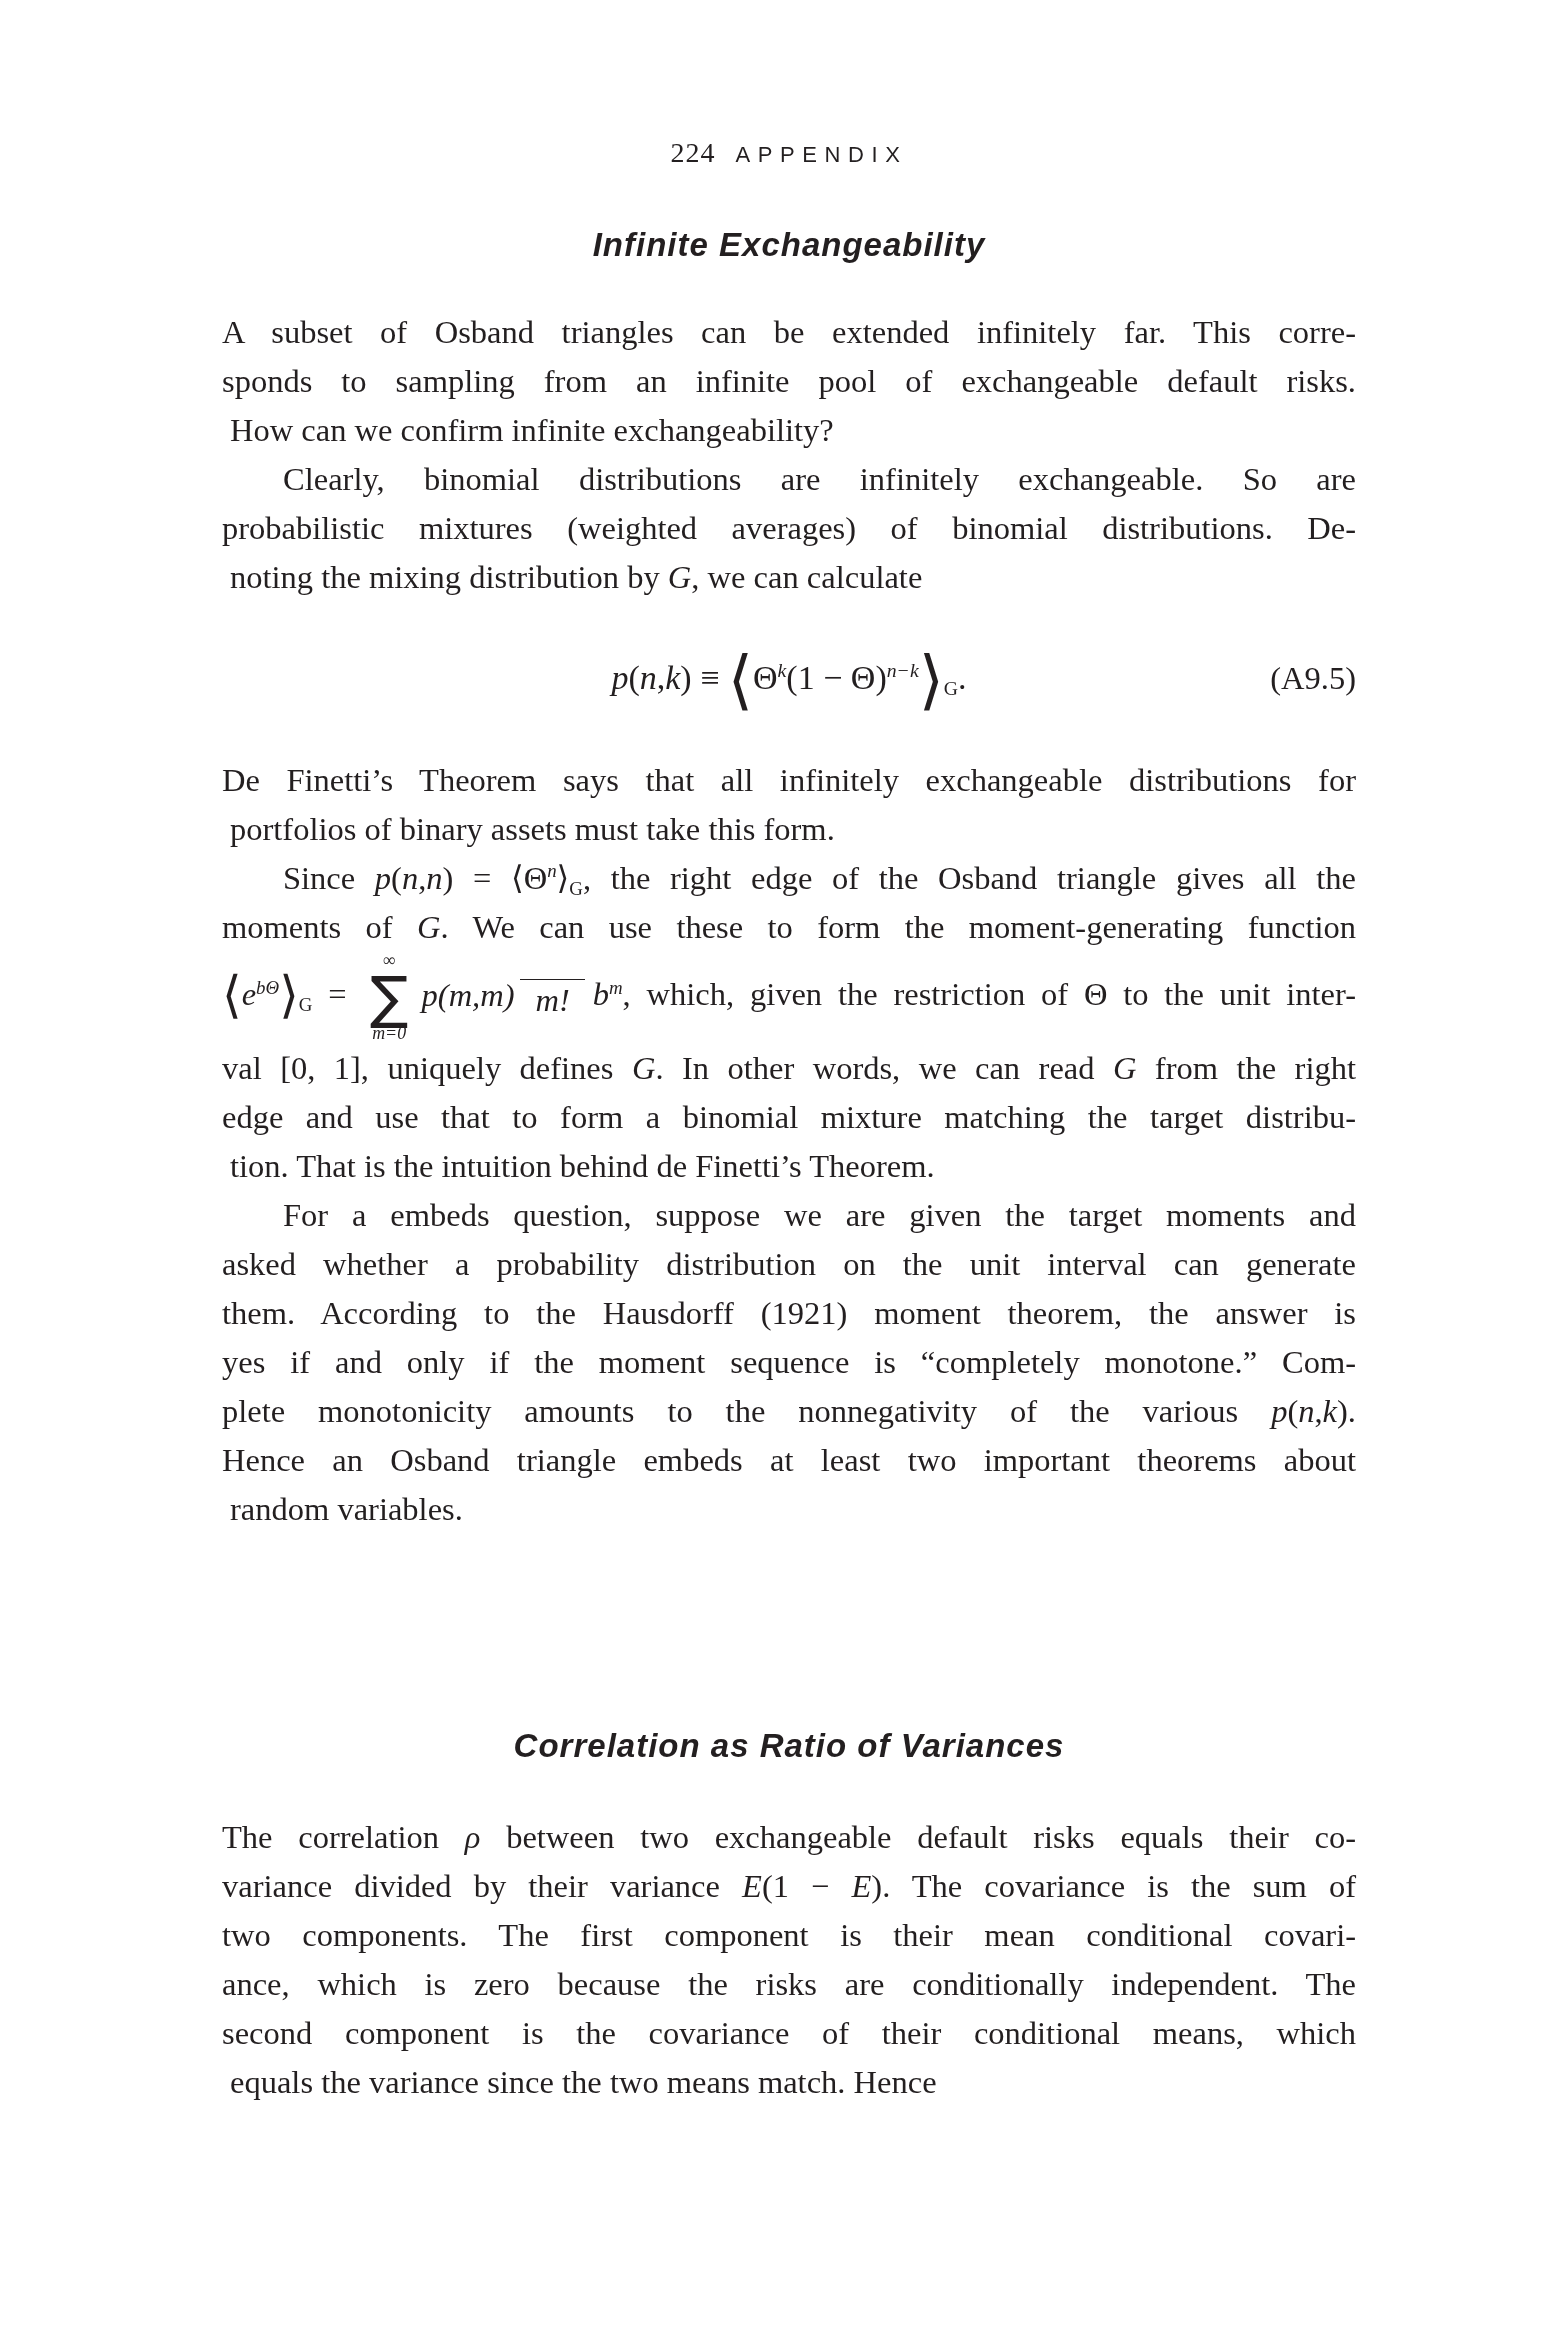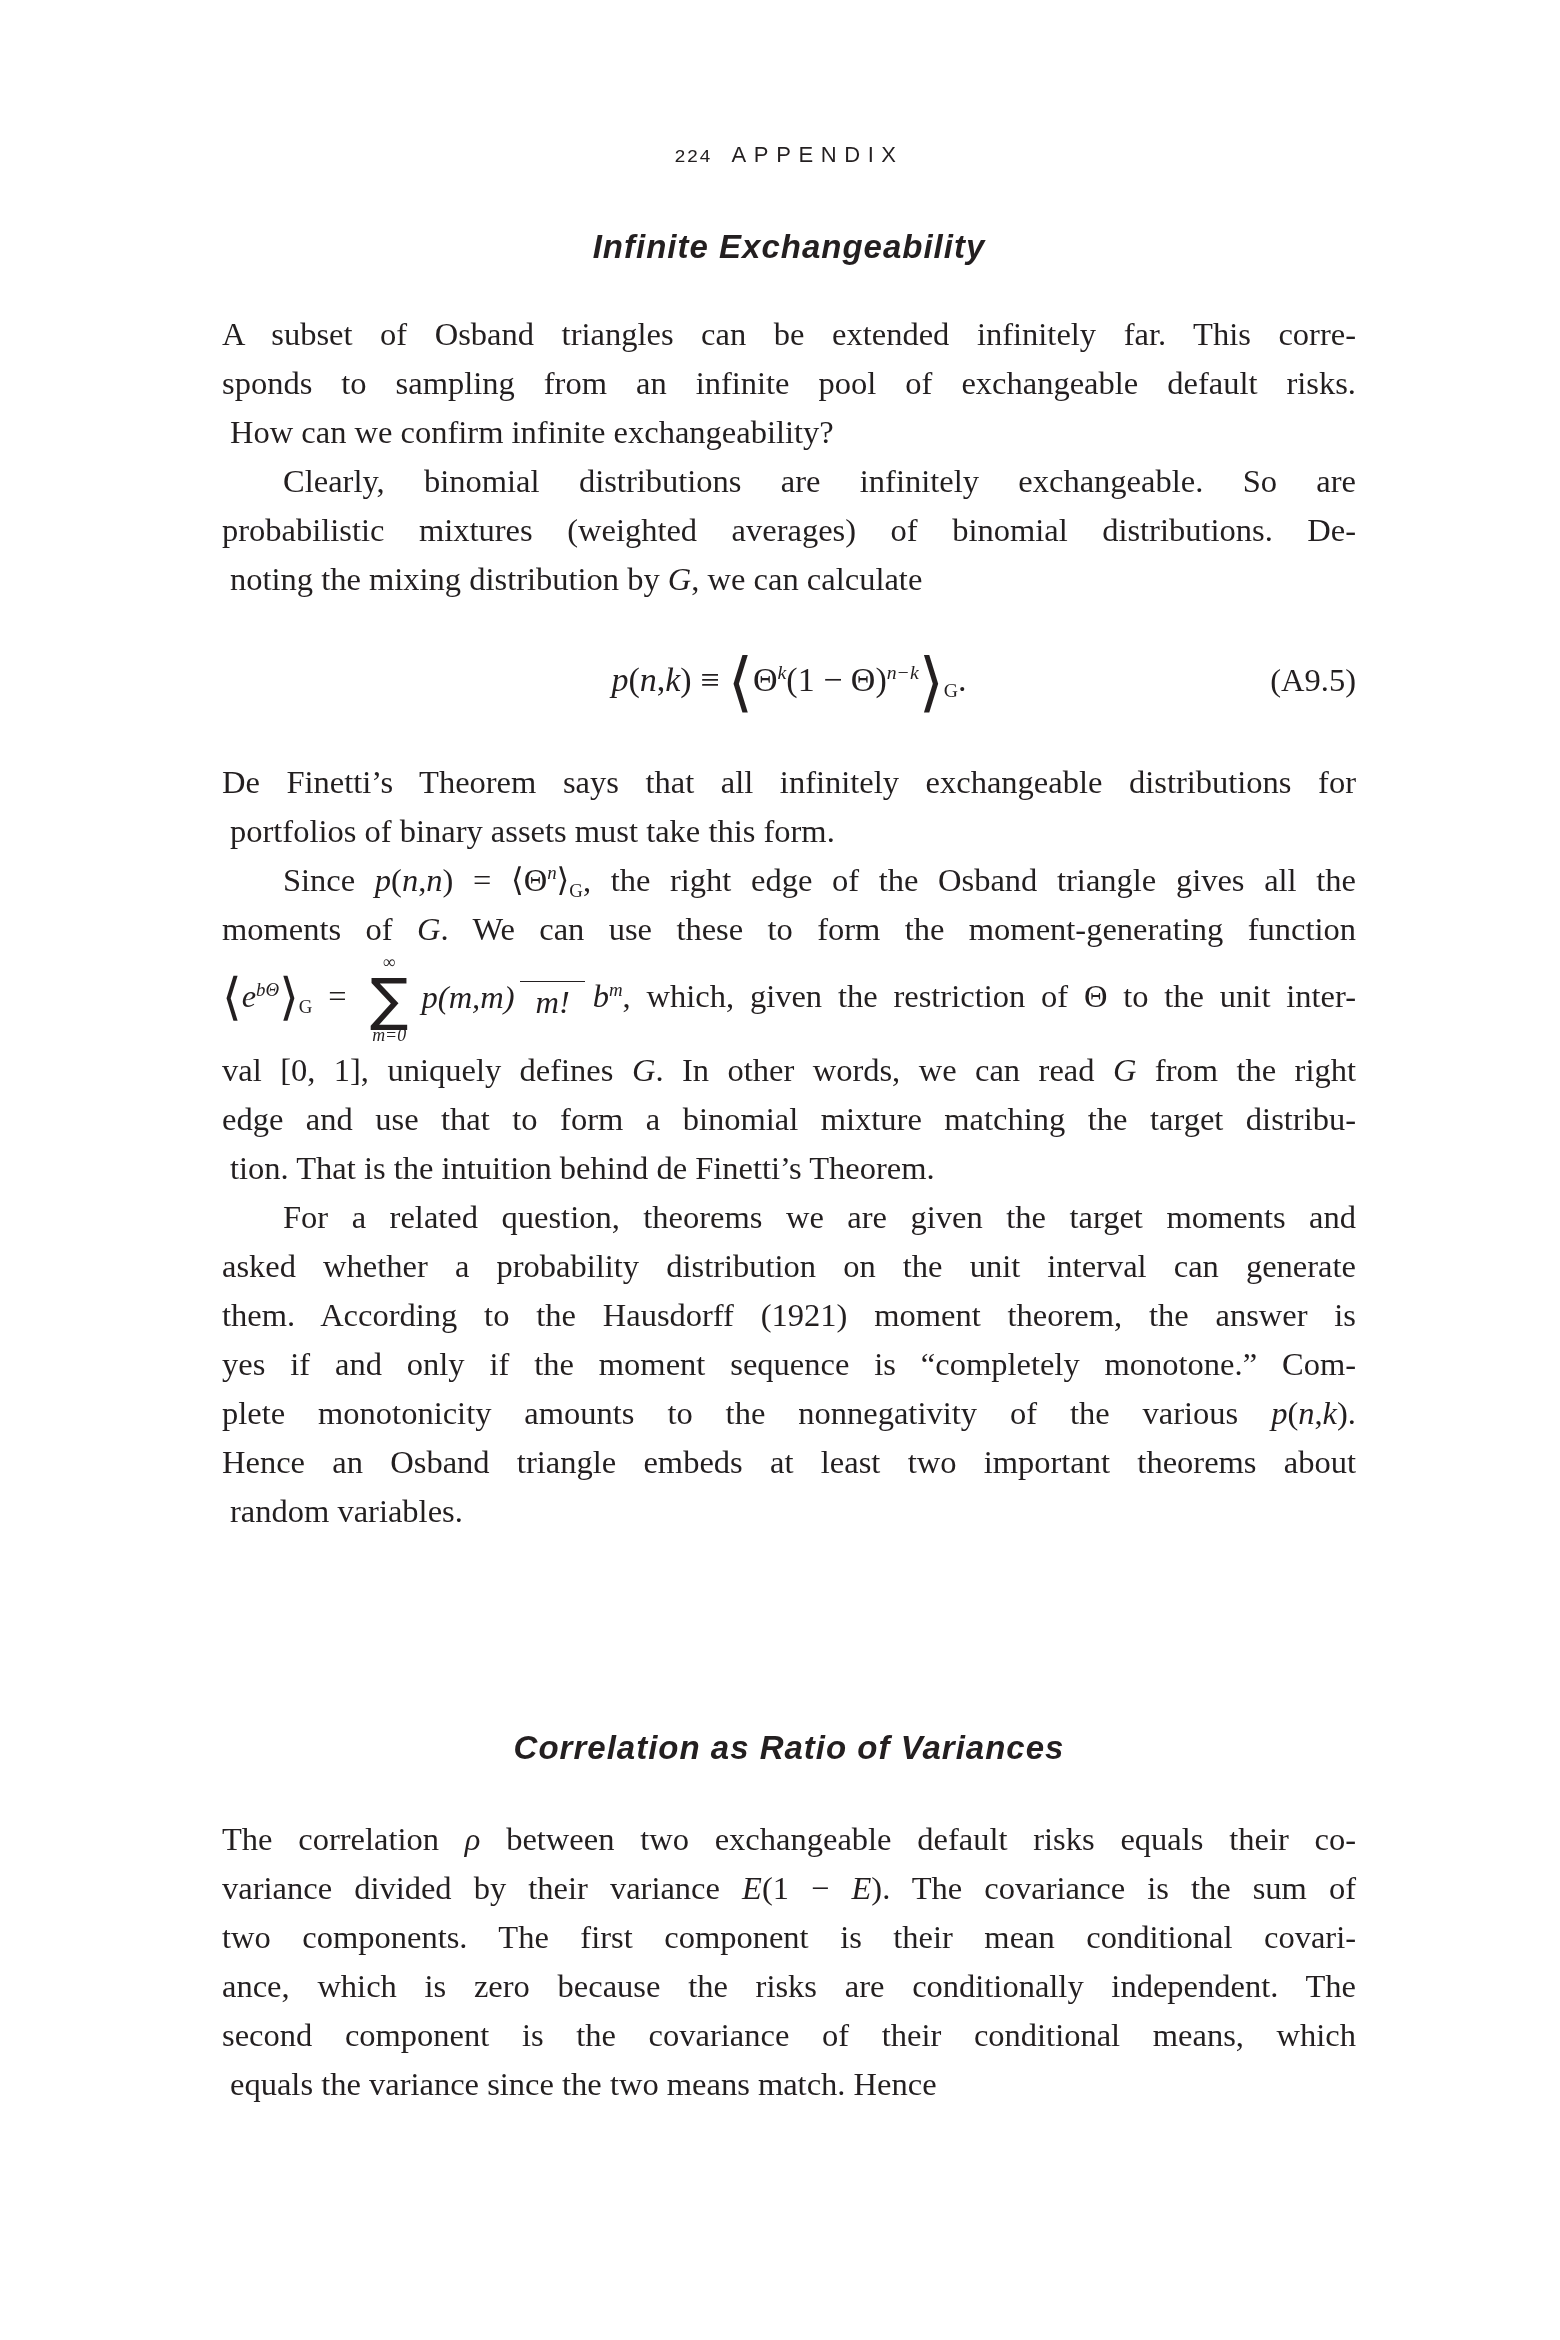--- a/index.html
+++ b/index.html
@@ -14,22 +14,22 @@
   }
   .content{
     width:1134px;margin-left:222px;padding-top:134px;
     font-size:32.5px;line-height:49px;
   }
   
   .running-head{
     text-align:center;line-height:34px;white-space:nowrap;
   }
   .running-head .folio{
-    font-family:Liberation Mono, monospace;
-    font-size:19px;letter-spacing:1px;
+    font-family:Liberation Serif, serif;
+    font-size:28px;letter-spacing:1px;
   }
   .running-head .rh-title{
     font-family:"Liberation Sans","DejaVu Sans",sans-serif;
     font-size:22px;letter-spacing:7.6px;margin-left:20px;
   }
   
   .section-title{
     font-family:"Liberation Sans","DejaVu Sans",sans-serif;
     font-style:italic;font-weight:700;
     font-size:33px;line-height:42px;letter-spacing:1px;
@@ -112,21 +112,21 @@
               <span class="sum-bot">m=0</span>
             </span><span class="frac">
               <span class="num">p(m,m)</span>
               <span class="den">m!</span>
             </span><span class="i">b</span><span class="sup i">m</span>, which, given the restriction of Θ to the unit inter-</div>
           <div class="line">val [0, 1], uniquely defines <span class="i">G</span>. In other words, we can read <span class="i">G</span> from the right</div>
           <div class="line">edge and use that to form a binomial mixture matching the target distribu-</div>
           <div class="line last">tion. That is the intuition behind de Finetti’s Theorem.</div>
         </div>
         <div class="para indent">
-          <div class="line">For a related question, theorems we are given the target moments and</div>
+          <div class="line">For a embeds question, suppose we are given the target moments and</div>
           <div class="line">asked whether a probability distribution on the unit interval can generate</div>
           <div class="line">them. According to the Hausdorff (1921) moment theorem, the answer is</div>
           <div class="line">yes if and only if the moment sequence is “completely monotone.” Com-</div>
           <div class="line">plete monotonicity amounts to the nonnegativity of the various <span class="i">p</span>(<span class="i">n</span>,<span class="i">k</span>).</div>
           <div class="line">Hence an Osband triangle embeds at least two important theorems about</div>
           <div class="line last">random variables.</div>
         </div>
       </div>
 
     <h2 class="section-title second">Correlation as Ratio of Variances</h2>

